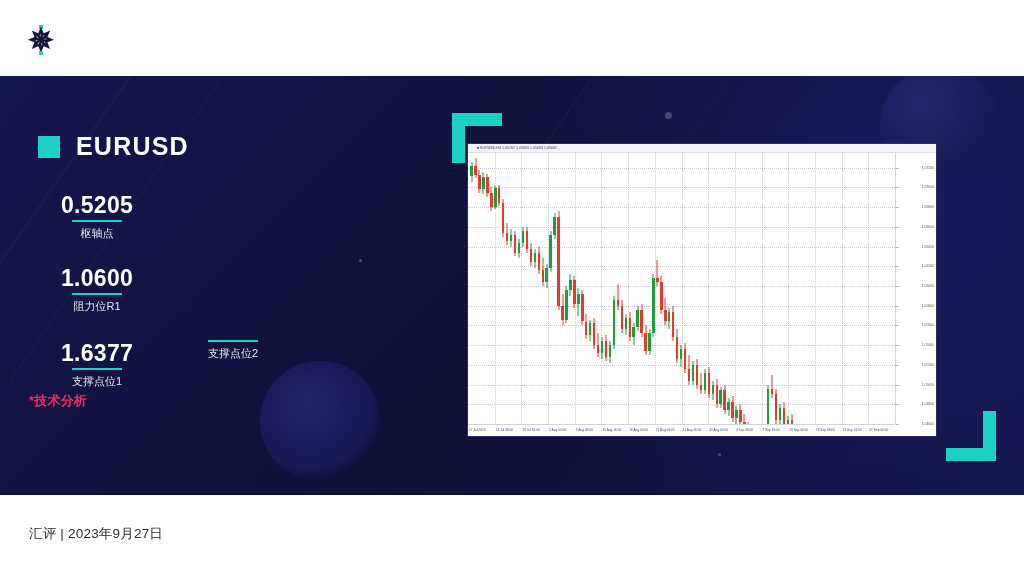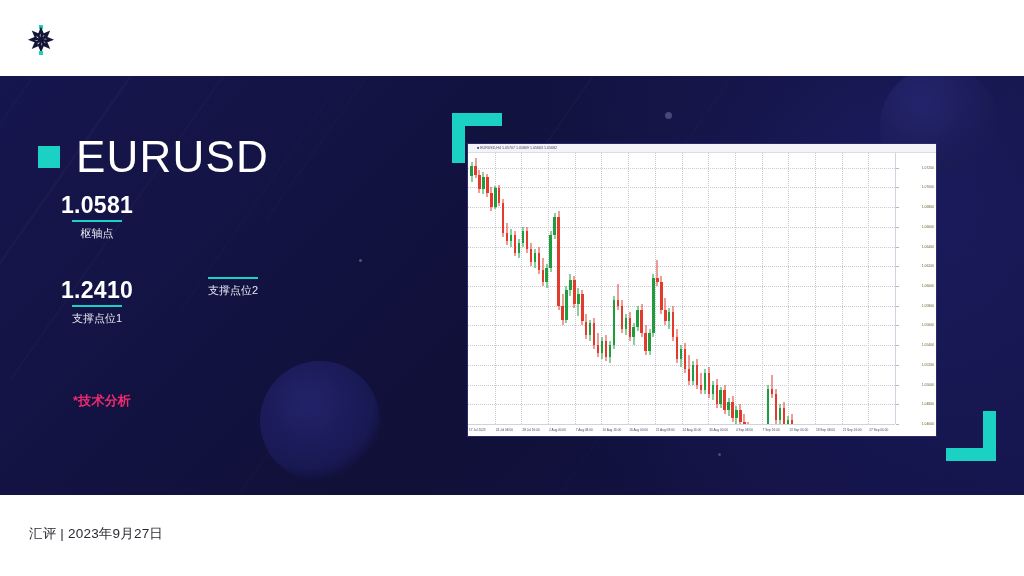--- a/index.html
+++ b/index.html
@@ -42,32 +42,32 @@
       radial-gradient(circle at 88% 30%, #1b1b5e 0%, rgba(27,27,94,0) 42%),
       linear-gradient(135deg,#16164f 0%,#101038 55%,#14144b 100%);
     overflow:hidden;
   }
   .streak { position:absolute; background:rgba(255,255,255,.045); transform:rotate(35deg); transform-origin:0 0; }
   .glow-circle { position:absolute; border-radius:50%; }
 
   
   .pair-row { position:absolute; left:38px; top:56px; display:flex; align-items:center; gap:16px; }
   .pair-square { width:22px; height:22px; background:#1ad1c4; }
-  .pair-name { color:#ffffff; font-size:44px; font-weight:400; letter-spacing:1.2px; }
+  .pair-name { color:#ffffff; font-size:25px; font-weight:700; letter-spacing:1.2px; }
 
   .stats { position:absolute; left:38px; top:115px; width:330px; }
   .stat-row { display:flex; }
   .stat { width:118px; text-align:center; margin-bottom:14px; }
   .stat.wide { width:118px; margin-left:18px; }
   .stat-val { color:#ffffff; font-size:23px; font-weight:600; letter-spacing:.3px; line-height:28px; }
   .stat-rule { width:50px; height:2px; background:#1ad1c4; margin:1px auto 4px; }
   .stat-lbl { color:#e8e8f2; font-size:11px; line-height:14px; }
 
   .ta { position:absolute; left:29px; top:316px; width:385px; }
-  .ta-title { color:#ef2a6e; font-size:13px; font-weight:700; margin-bottom:6px; letter-spacing:.2px;margin-left:44px; }
+  .ta-title { color:#ef2a6e; font-size:13px; font-weight:700; margin-bottom:6px; letter-spacing:.2px; }
   .ta-body { color:#ffffff; font-size:12.5px; line-height:19px; }
 
   
   .bracket { position:absolute; background:transparent; }
   .bracket .h { position:absolute; background:#1ad1c4; }
   .bracket .v { position:absolute; background:#1ad1c4; }
 
   .chart-card {
     position:absolute; left:467px; top:67px; width:470px; height:294px;
     background:#ffffff; border:1px solid #2b2b6b;
@@ -152,30 +152,35 @@
   <div class="glow-circle" style="left:718px;top:377px;width:3px;height:3px;background:#6f6f9c;opacity:.6;"></div>
 
   <div class="pair-row">
     <div class="pair-square"></div>
     <div class="pair-name">EURUSD</div>
   </div>
 
   <div class="stats">
     <div class="stat-row">
       <div class="stat">
-        <div class="stat-val">1.0581</div>
+        <div class="stat-val">0.5205</div>
         <div class="stat-rule"></div>
         <div class="stat-lbl">枢轴点</div>
       </div>
     </div>
     <div class="stat-row" style="margin-top:10px;">
+      <div class="stat">
+        <div class="stat-val">1.0600</div>
+        <div class="stat-rule"></div>
+        <div class="stat-lbl">阻力位R1</div>
+      </div>
     </div>
     <div class="stat-row" style="margin-top:12px;">
       <div class="stat">
-        <div class="stat-val">1.2410</div>
+        <div class="stat-val">1.6377</div>
         <div class="stat-rule"></div>
         <div class="stat-lbl">支撑点位1</div>
       </div>
       <div class="stat wide">
         <div class="stat-rule"></div>
         <div class="stat-lbl">支撑点位2</div>
       </div>
     </div>
   </div>
 

